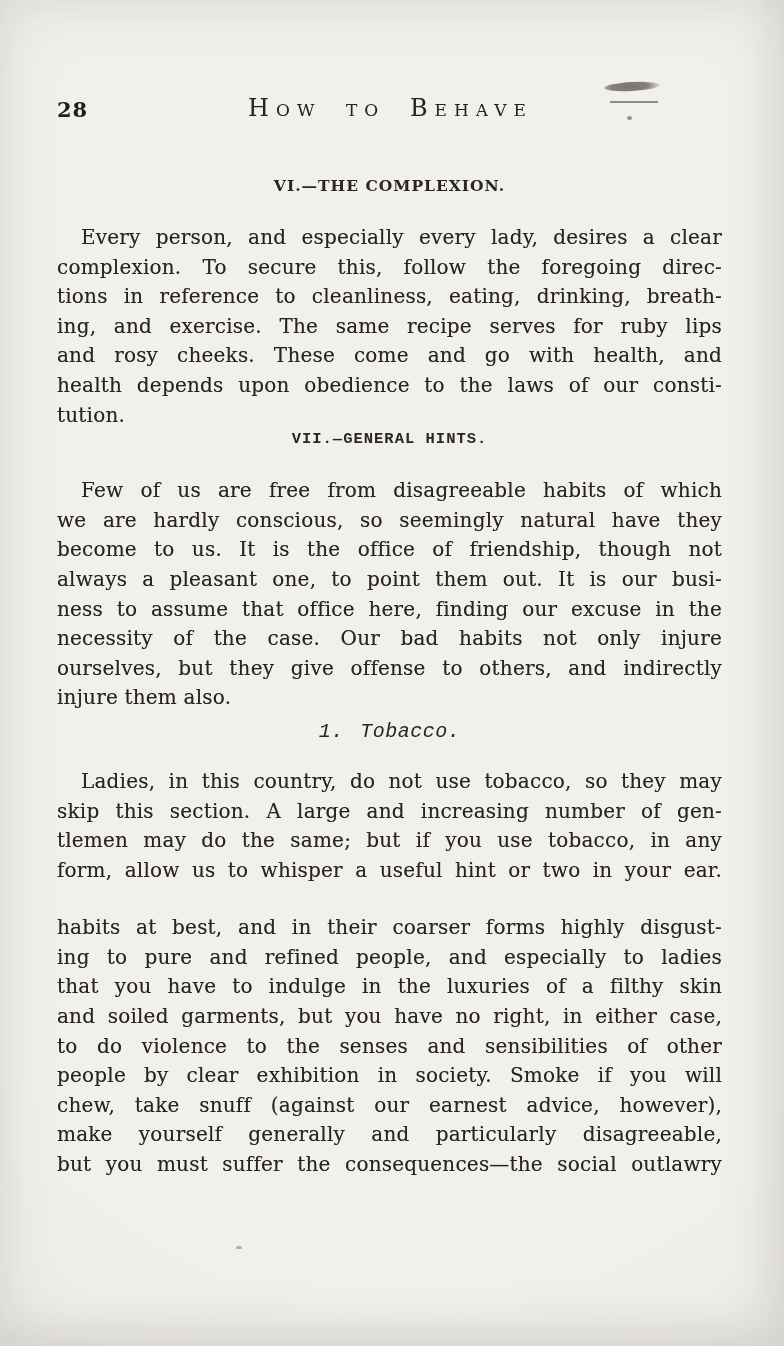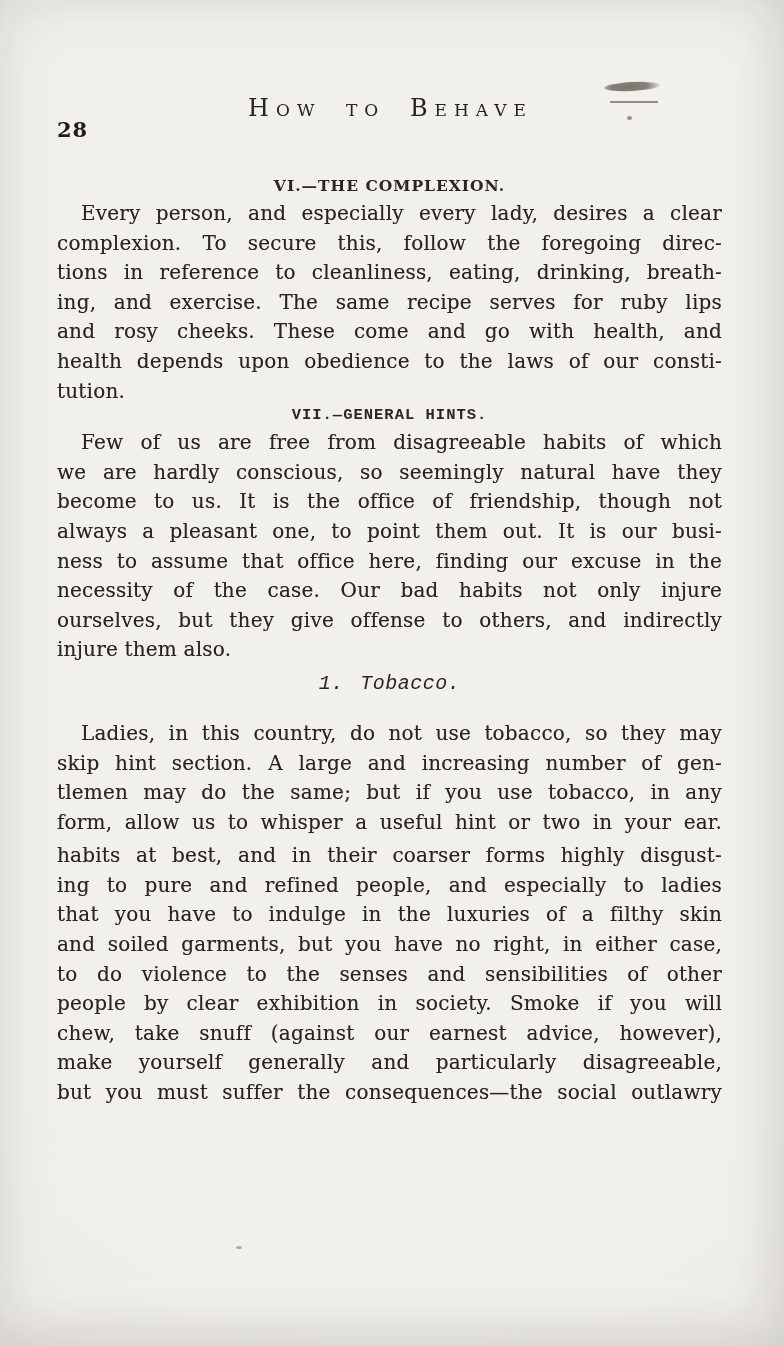--- a/index.html
+++ b/index.html
@@ -16,21 +16,21 @@
     color: #27241f;
     background:
       radial-gradient(130% 95% at 52% 42%, #f1f0ec 55%, #eceae5 80%, #e0ded8 96%, #d2d0c9 100%);
     box-shadow: inset 0 0 70px rgba(60,55,45,0.10), inset -10px -14px 40px rgba(60,55,45,0.08);
   }
 
   
   .running-header { position: absolute; top: 94px; left: 57px; right: 60px; height: 34px; }
   .pagenum {
     position: absolute; left: 0; top: 3px;
-    font-size: 21px; font-weight: bold; letter-spacing: 1px; color: #211e19; margin-top: 20px;
+    font-size: 21px; font-weight: bold; letter-spacing: 1px; color: #211e19;
   }
   .title {
     position: absolute; left: 0; right: 0; top: 0;
     text-align: center;
     font-variant: small-caps;
     font-size: 24px; letter-spacing: 7px; word-spacing: 10px;
     color: #26231d;
   }
   .smudge {
     position: absolute; right: 64px; top: -12px; width: 56px; height: 9px;
@@ -58,21 +58,21 @@
   }
   .sec-head.second { margin-top: 0; font-family: Liberation Mono, monospace; }
   .tobacco-head {
     margin: 7px 0 0 0; text-align: center;
     font-style: italic; font-weight: normal;
     font-size: 20px; letter-spacing: 0.5px; word-spacing: 4px;
     color: #2a2620;
     font-family: Liberation Mono, monospace;
   }
 
-  .para { margin-top: 4px; }
+  .para { margin-top: 28px; }
   .para.tight { margin-top: 24px; }
   .line {
     font-size: 20px; line-height: 29.6px; height: 29.6px;
     letter-spacing: 0.2px;
     text-align: justify; text-align-last: justify;
     white-space: nowrap;
     color: #28241e;
     text-shadow: 0 0 0.5px rgba(40,35,28,0.45);
   }
   .line.indent { text-indent: 24px; }
@@ -117,21 +117,21 @@
       <div class="line">always a pleasant one, to point them out. It is our busi-</div>
       <div class="line">ness to assume that office here, finding our excuse in the</div>
       <div class="line">necessity of the case. Our bad habits not only injure</div>
       <div class="line">ourselves, but they give offense to others, and indirectly</div>
       <div class="line last">injure them also.</div>
     </div>
 
     <h4 class="tobacco-head">1. Tobacco.</h4>
     <div class="para tight">
       <div class="line indent">Ladies, in this country, do not use tobacco, so they may</div>
-      <div class="line">skip hint section. A large and increasing number of gen-</div>
+      <div class="line">skip this section. A large and increasing number of gen-</div>
       <div class="line">tlemen may do the same; but if you use tobacco, in any</div>
       <div class="line">form, allow us to whisper a useful hint or two in your ear.</div>
     </div>
 
     <div class="para">
       <div class="line">habits at best, and in their coarser forms highly disgust-</div>
       <div class="line">ing to pure and refined people, and especially to ladies</div>
       <div class="line">that you have to indulge in the luxuries of a filthy skin</div>
       <div class="line">and soiled garments, but you have no right, in either case,</div>
       <div class="line">to do violence to the senses and sensibilities of other</div>

